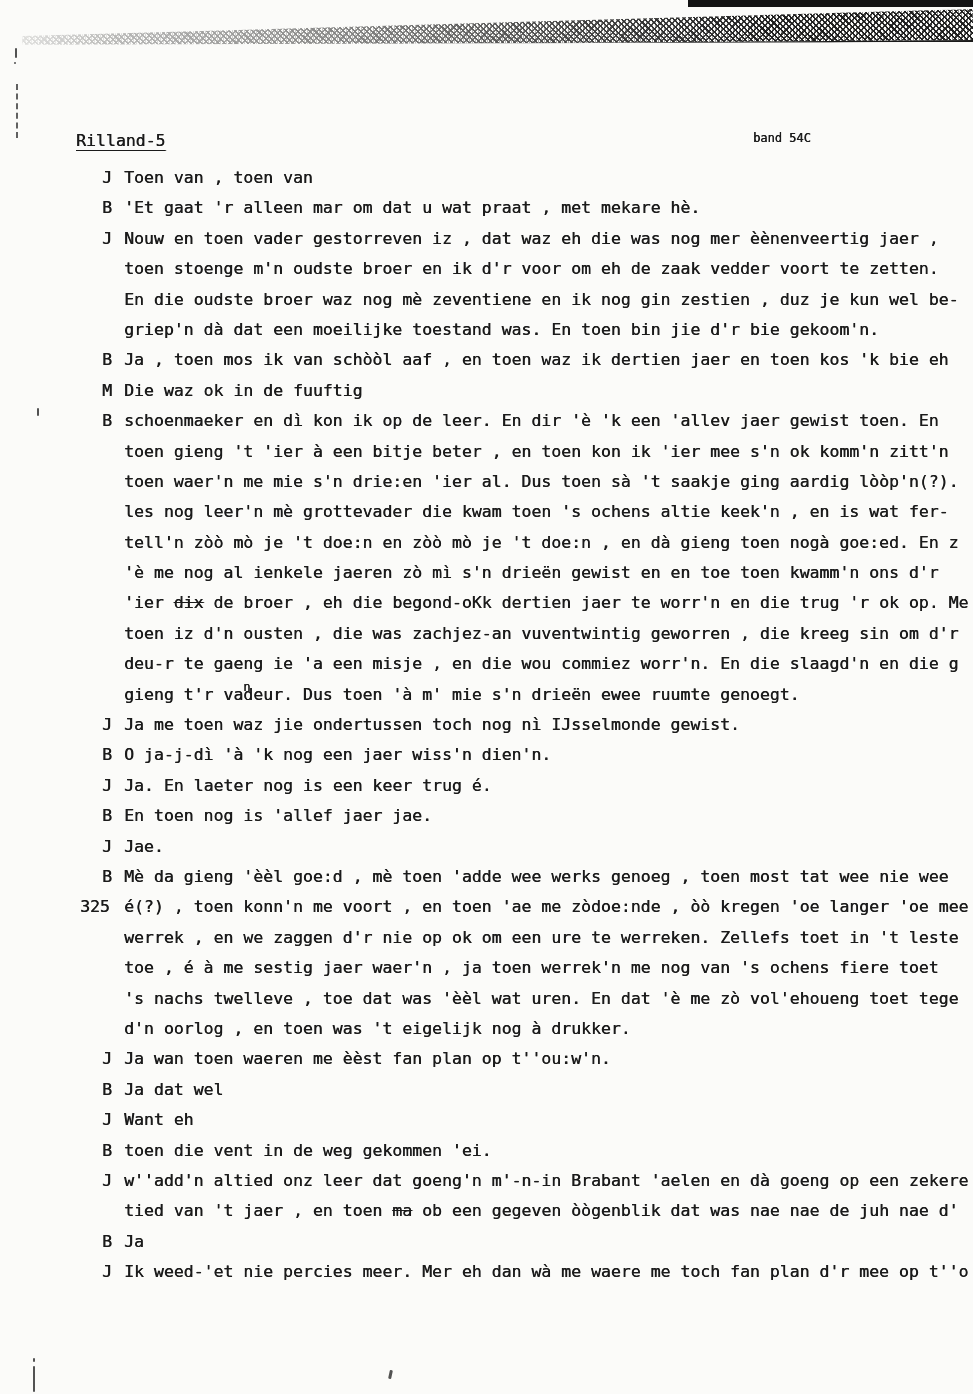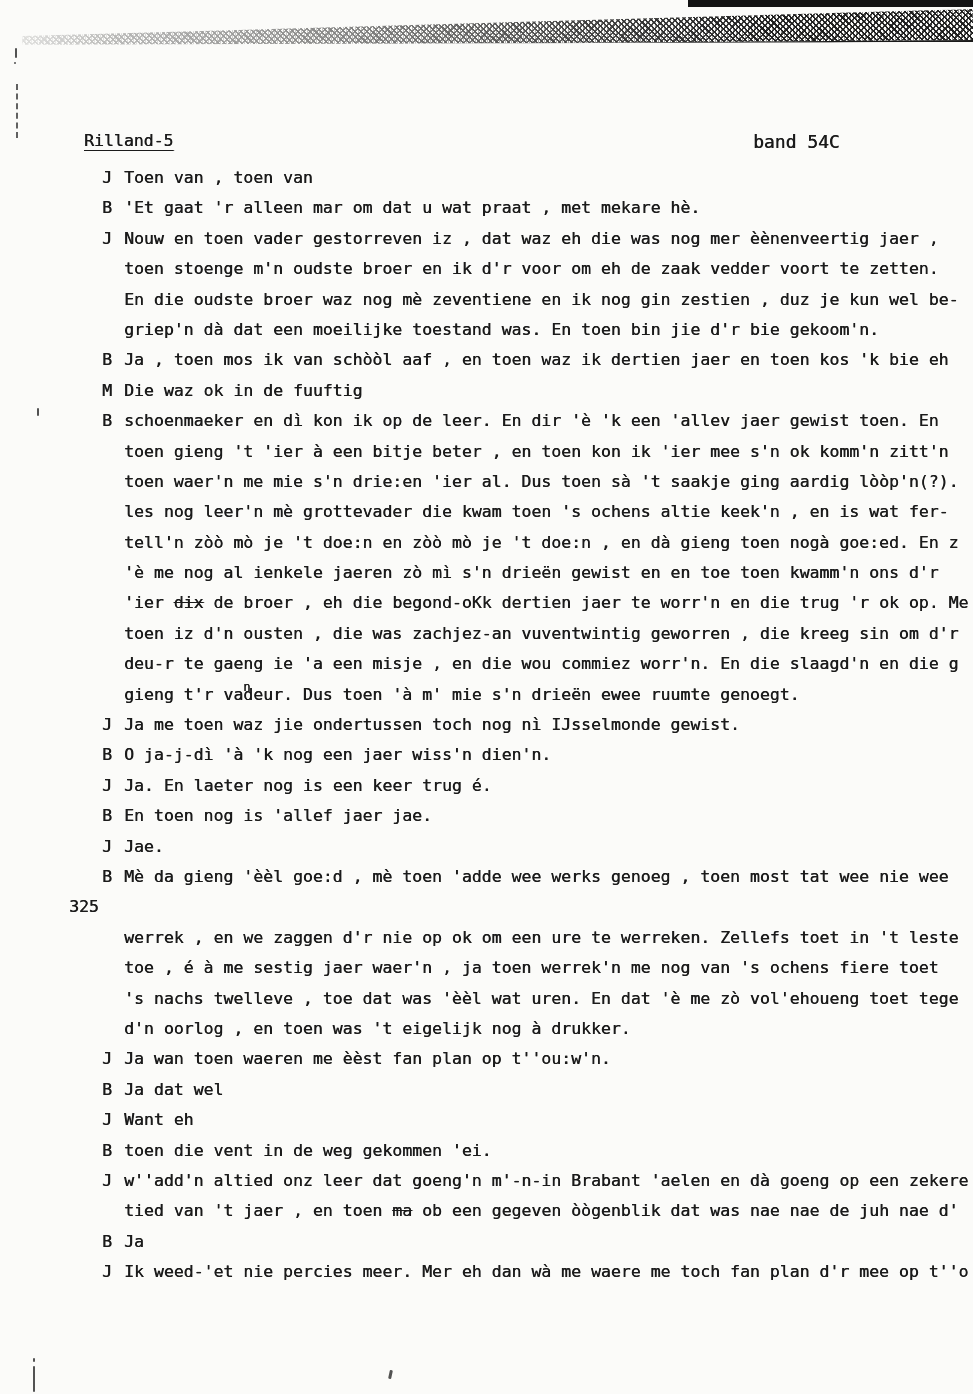--- a/index.html
+++ b/index.html
@@ -38,47 +38,47 @@
   .speck { position: absolute; background: rgba(40,40,40,.8); width: 2px; height: 2px; border-radius: 1px; }
   .speck.s1 { left: 15px; top: 48px; height: 10px; width: 2px; }
   .speck.s2 { left: 14px; top: 62px; }
   .speck.s3 { left: 37px; top: 408px; height: 8px; }
   .speck.s4 { left: 33px; top: 1358px; height: 4px; }
   .speck.s5 { left: 33px; top: 1366px; height: 26px; }
   .speck.s6 { left: 389px; top: 1370px; height: 9px; width: 3px; transform: rotate(12deg); }
 
   
   .header-left {
-    position: absolute; left: 84px; top: 131px;
+    position: absolute; left: 76px; top: 131px;
     font-size: 16.5px;
     text-decoration: underline;
     text-underline-offset: 4px;
     text-shadow: 0.4px 0 0 currentColor;
   }
   .header-right {
     position: absolute; left: 753px; top: 131px;
-    font-size: 18px;
+    font-size: 12px;
     text-shadow: 0.4px 0 0 currentColor;
   }
 
   
   .lines {
     position: absolute; top: 163px; left: 0; right: 0;
   }
   .line {
     position: relative;
     height: 30.4px;
     line-height: 30.4px;
     padding-left: 124px;
     font-size: 16.5px;
     white-space: pre;
     text-shadow: 0.4px 0 0 currentColor;
   }
   .speaker  { position: absolute; left: 102px; }
-  .linenum  { position: absolute; left: 69px; }
+  .linenum  { position: absolute; left: 80px; }
   .mark-underline { text-underline-offset: 3.5px; }
   .mark-strike    { text-decoration: line-through; }
   .mark-sup {
     display: inline-block; width: 0; overflow: visible;
     font-size: 12px; transform: translateY(-9px);
   }
 </style>
 </head>
 <body>
 
@@ -116,21 +116,21 @@
       <div class="line"><span><span>'ier </span><span class="mark-strike">dix</span><span> de broer , eh die begond-oKk dertien jaer te worr'n en die trug 'r ok op. Me</span></span></div>
       <div class="line"><span><span>toen iz d'n ousten , die was zachjez-an vuventwintig geworren , die kreeg sin om d'r</span></span></div>
       <div class="line"><span><span>deu-r te gaeng ie 'a een misje , en die wou commiez worr'n. En die slaagd'n en die g</span></span></div>
       <div class="line"><span><span>gieng t'r va</span><span class="mark-sup">n</span><span>deur. Dus toen 'à m' mie s'n drieën ewee ruumte genoegt.</span></span></div>
       <div class="line"><span class="speaker">J</span><span><span>Ja me toen waz jie ondertussen toch nog nì IJsselmonde gewist.</span></span></div>
       <div class="line"><span class="speaker">B</span><span><span>O ja-j-dì 'à 'k nog een jaer wiss'n dien'n.</span></span></div>
       <div class="line"><span class="speaker">J</span><span><span>Ja. En </span><span class="mark-underline">la</span><span>eter nog is een keer trug é.</span></span></div>
       <div class="line"><span class="speaker">B</span><span><span>En toen nog is 'allef jaer jae.</span></span></div>
       <div class="line"><span class="speaker">J</span><span><span>Jae.</span></span></div>
       <div class="line"><span class="speaker">B</span><span><span>Mè da gieng 'èèl goe:d , mè toen 'adde wee werks genoeg , toen most tat wee </span><span class="mark-underline">nie wee</span></span></div>
-      <div class="line"><span class="linenum">325</span></div>
+      <div class="line"><span class="linenum">325</span><span><span class="mark-underline">é</span><span>(?) , toen konn'n me voort , en toen 'ae me zòdoe:nde , òò kregen 'oe langer 'oe mee</span></span></div>
       <div class="line"><span><span>werrek , en we zaggen d'r nie op ok om een ure te werreken. Zellefs toet in 't leste</span></span></div>
       <div class="line"><span><span>toe , é à me sestig jaer waer'n , ja toen werrek'n me nog van 's ochens fiere toet</span></span></div>
       <div class="line"><span><span>'s nachs twelleve , toe dat was 'èèl wat uren. En dat 'è me zò vol'ehoueng toet tege</span></span></div>
       <div class="line"><span><span>d'n oorlog , en toen was 't eigelijk nog à drukker.</span></span></div>
       <div class="line"><span class="speaker">J</span><span><span>Ja wan toen waeren me èèst fan plan op t''ou:w'n.</span></span></div>
       <div class="line"><span class="speaker">B</span><span><span>Ja dat wel</span></span></div>
       <div class="line"><span class="speaker">J</span><span><span>Want eh</span></span></div>
       <div class="line"><span class="speaker">B</span><span><span>toen die vent in de weg gekommen 'ei.</span></span></div>
       <div class="line"><span class="speaker">J</span><span><span>w''add'n altied onz leer dat goeng'n m'-n-in Brabant 'aelen en dà goeng op een zekere</span></span></div>
       <div class="line"><span><span>tied van 't jaer , en toen </span><span class="mark-strike">ma</span><span> ob een gegeven òògenblik dat was nae nae de juh nae d'</span></span></div>

